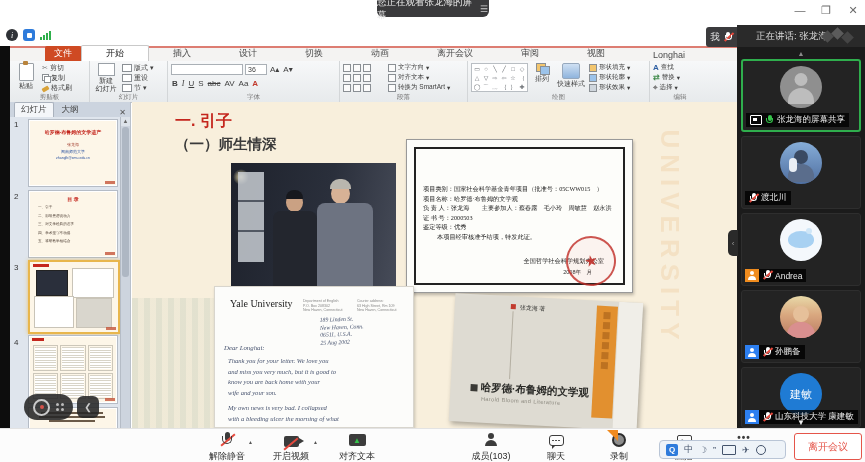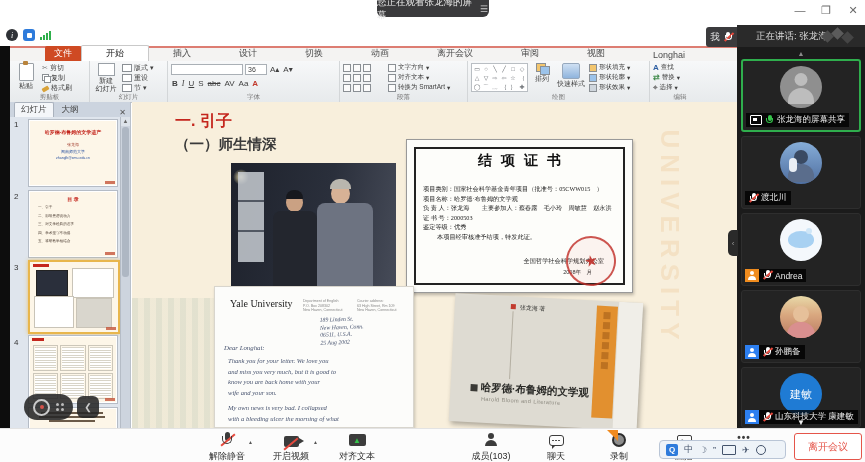--- a/index.html
+++ b/index.html
@@ -454,21 +454,20 @@
     </div>
     <div class="man">
       <div class="head" style="left:100px;top:20px;width:19px;height:21px;background:#d7b296"></div>
       <div class="head" style="left:99px;top:16px;width:21px;height:10px;background:#b9b6ae;border-radius:9px 9px 0 0"></div>
       <div class="body" style="left:86px;top:40px;width:56px;height:93px;background:#6d7381"></div>
     </div>
   </div>
 
   <div class="a cert">
     <div class="certin"></div>
-    <div class="certtitle">结项证书</div>
     <div class="certbody">
       <div>项目类别：国家社会科学基金青年项目（批准号：05CWW015　）</div>
       <div>项目名称：哈罗德·布鲁姆的文学观</div>
       <div>负 责 人：张龙海　　主要参加人：蔡春露　毛小玲　周敏慧　赵永洪</div>
       <div>证 书 号：2000503</div>
       <div>鉴定等级：优秀</div>
       <div style="text-indent:14px">本项目经审核准予结项，特发此证。</div>
     </div>
     <div class="certsign">全国哲学社会科学规划办公室</div>
     <div class="certdate">2008年　月</div>

